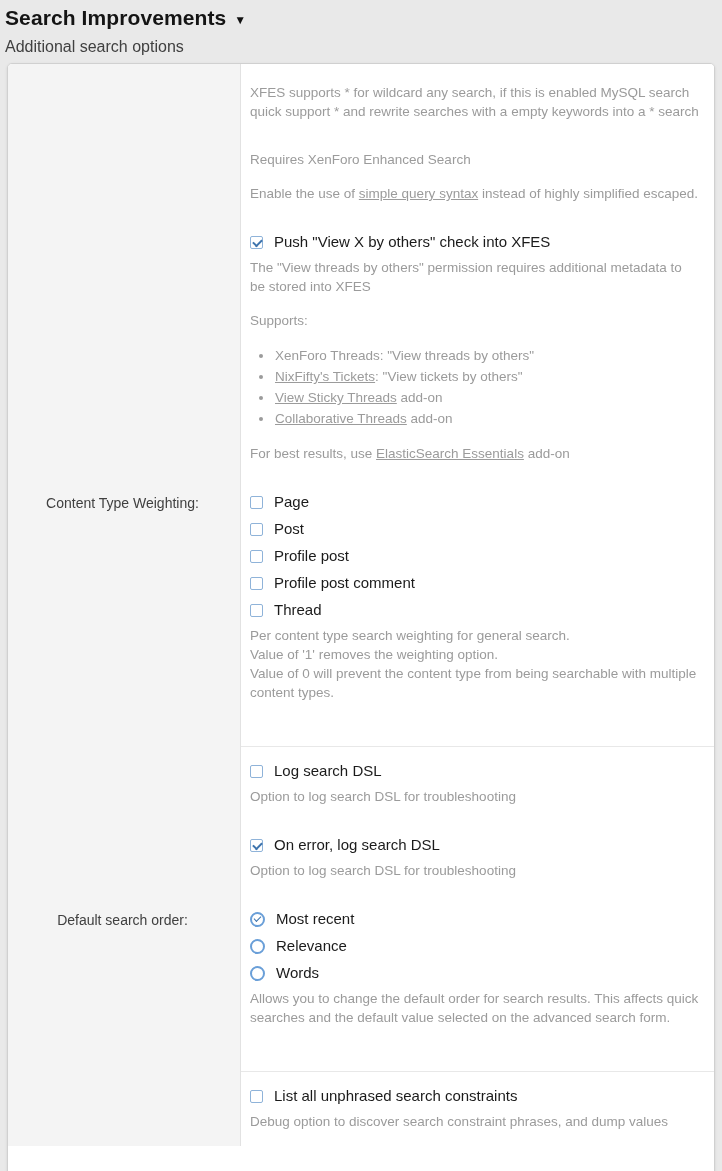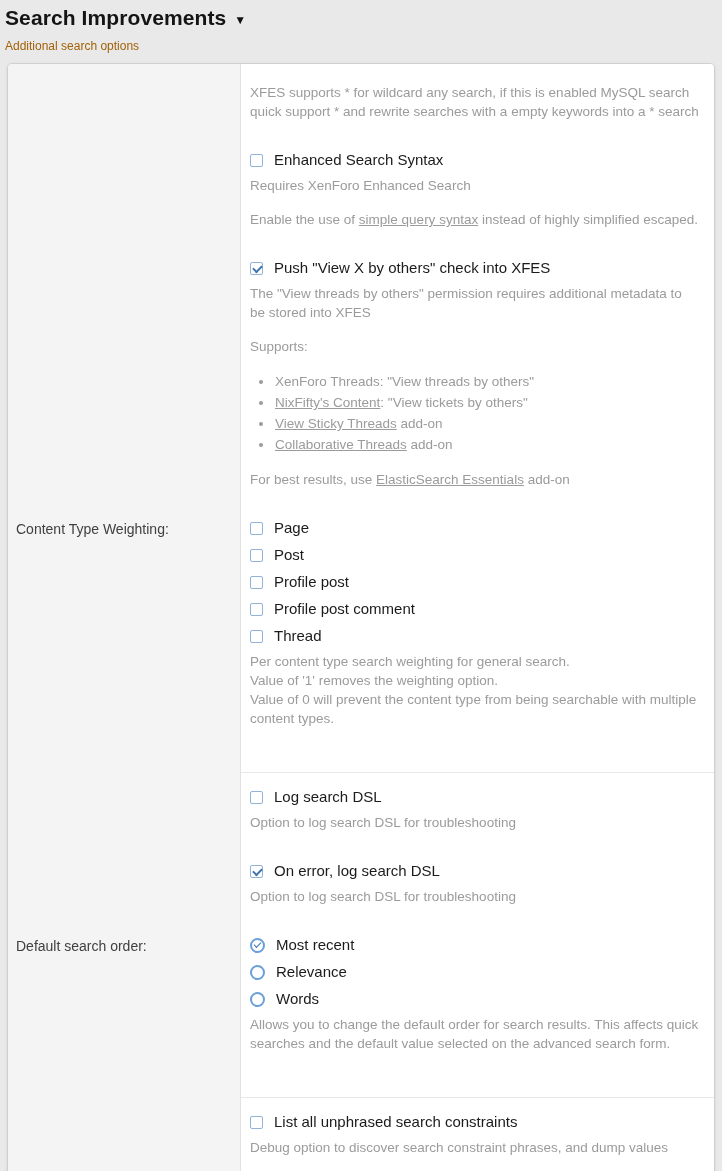--- a/index.html
+++ b/index.html
@@ -29,22 +29,22 @@
   }
   .page-title {
     font-size: 21px; line-height: 28px; font-weight: 600;
     color: #141414; letter-spacing: 0.1px; text-align: right;
   }
   .caret {
     font-size: 12px; color: #111; padding-top: 3px;
   }
   .page-subtitle {
     margin-top: 7px;
-    font-size: 12px; line-height: 15px;
-    color: #a16207;
+    font-size: 16px; line-height: 15px;
+    color: #404040;
   }
   .panel {
     margin: 9px 7px 0 7px;
     background: #fff;
     border: 1px solid #d0d0d0;
     border-radius: 5px;
     box-shadow: 0 1px 3px rgba(0,0,0,0.10);
     overflow: hidden;
   }
   .form-body {
@@ -52,21 +52,21 @@
       var(--label-col-bg) 0,
       var(--label-col-bg) calc(var(--label-col-width) - 1px),
       #e2e2e2 calc(var(--label-col-width) - 1px),
       #e2e2e2 var(--label-col-width),
       #ffffff var(--label-col-width));
     padding-top: 5px;
   }
   .row { display: flex; }
   .row-label {
     width: var(--label-col-width); flex: none;
-    text-align: left;
+    text-align: center;
     padding: 15px 12px 0 8px;
     font-size: 14px; line-height: 20px;
     color: var(--row-label-color);
   }
   .row-content {
     flex: 1;
     padding: 14px 14px 15px 9px;
     background: transparent;
   }
   .row.divider-above .row-content { border-top: 1px solid var(--divider); margin-top: 29px; }
@@ -134,40 +134,36 @@
   <div class="form-body">
       <div class="row">
         <div class="row-label"></div>
         <div class="row-content">
           <div class="explain">XFES supports * for wildcard any search, if this is enabled MySQL search quick support * and rewrite searches with a empty keywords into a * search</div>
         </div>
       </div>
       <div class="row">
         <div class="row-label"></div>
         <div class="row-content">
-          <label class="ctrl-row">
-            <span class="cb"></span>
-            <span class="ctrl-label">Enhanced Search Syntax</span>
-          </label>
           <div class="explain">Requires XenForo Enhanced Search</div>
           <div class="explain">Enable the use of <a class="explain-link">simple query syntax</a> instead of highly simplified escaped.</div>
         </div>
       </div>
       <div class="row">
         <div class="row-label"></div>
         <div class="row-content">
           <label class="ctrl-row">
             <span class="cb checked"></span>
             <span class="ctrl-label">Push "View X by others" check into XFES</span>
           </label>
           <div class="explain">The "View threads by others" permission requires additional metadata to be stored into XFES</div>
           <div class="explain">Supports:</div>
           <ul class="bullet-list">
             <li>XenForo Threads: "View threads by others"</li>
-            <li><a class="explain-link">NixFifty's Content</a>: "View tickets by others"</li>
+            <li><a class="explain-link">NixFifty's Tickets</a>: "View tickets by others"</li>
             <li><a class="explain-link">View Sticky Threads</a> add-on</li>
             <li><a class="explain-link">Collaborative Threads</a> add-on</li>
           </ul>
           <div class="explain">For best results, use <a class="explain-link">ElasticSearch Essentials</a> add-on</div>
         </div>
       </div>
       <div class="row">
         <div class="row-label">Content Type Weighting:</div>
         <div class="row-content">
           <label class="ctrl-row">

